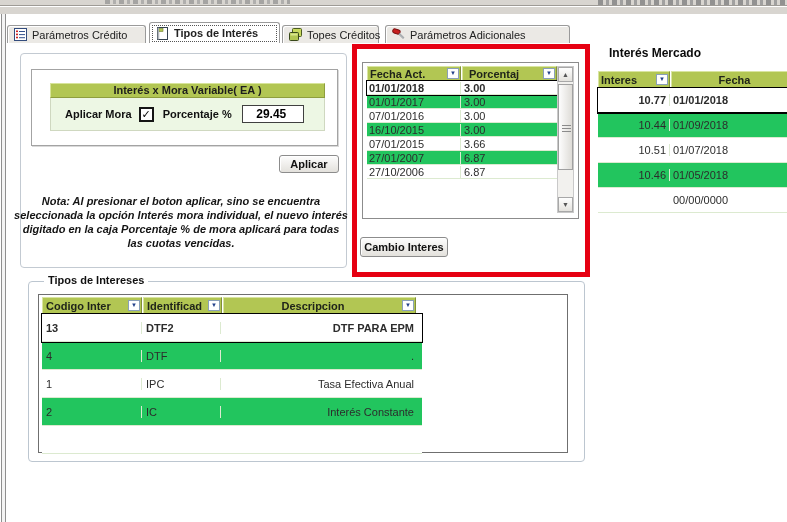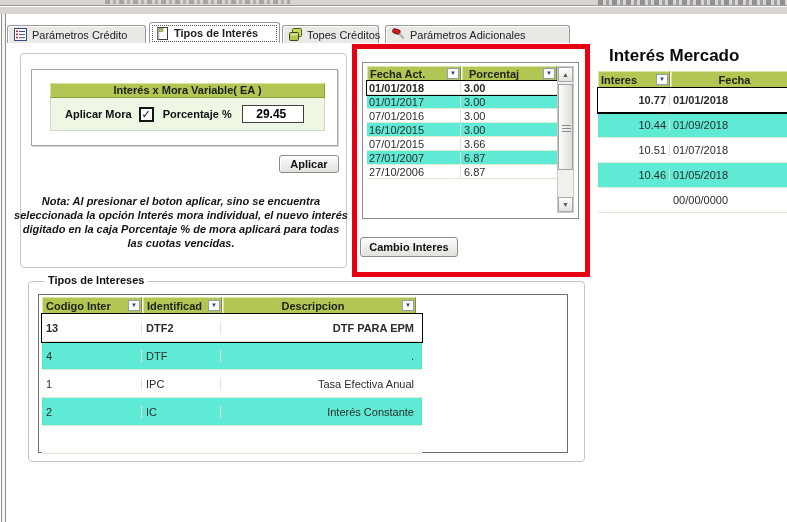--- a/index.html
+++ b/index.html
@@ -52,21 +52,21 @@
   .btn-aplicar { position:absolute; left:279px; top:155px; width:60px; height:18px; }
   .note { position:absolute; left:14px; top:194px; width:334px; font-size:11px; font-weight:bold;
     color:#141414; text-align:center; line-height:14px;font-style:italic; }
 
   
   .hdr-cell { background:#b2c653; border:1px solid #7f8f3a; border-top-color:#d9e5a0; border-left-color:#d9e5a0;
     font-size:11px; font-weight:bold; color:#20251a; display:flex; align-items:center; height:100%; }
   .dd-btn { width:12px; height:11px; background:#fff; border:1px solid #8aa0b8; margin-left:auto; margin-right:1px;
     font-size:6px; line-height:9px; color:#24418b; text-align:center; cursor:pointer; flex:0 0 12px; }
   .cell { font-size:11px; color:#2c2c2c; overflow:hidden; white-space:nowrap; }
-  .row-green { background:#5eead4; }
+  .row-green { background:#22c55e; }
   .row-white { background:#ffffff; }
   .row-selected { outline:1px solid #000; font-weight:bold; color:#000; }
 
   
   .rate-container { position:absolute; left:362px; top:62px; width:217px; height:157px;
     border:1px solid #8c8c8c; background:#fff; }
   .rate-table { position:absolute; left:4px; top:3px; width:190px; }
   .rate-hdr { display:flex; height:15px; gap:1px; }
   .rate-hdr .hdr-cell:nth-child(1){ width:94px; padding-left:2px; justify-content:flex-end; }
   .rate-hdr .hdr-cell:nth-child(1) span:first-child{ margin-right:2px; }
@@ -77,28 +77,28 @@
   .rate-row .cell:nth-child(2){ width:95px; padding-left:3px; }
   .vscroll { position:absolute; right:4px; top:3px; width:17px; height:147px; background:#f2f1ee; border:1px solid #c9c9c9; }
   .scroll-btn { position:absolute; left:0; width:15px; height:15px; background:linear-gradient(#fefefe,#e4e2dd);
     border:1px solid #a8a8a8; font-size:7px; color:#555; text-align:center; line-height:14px; cursor:pointer; }
   .scroll-up { top:0; }
   .scroll-down { bottom:0; }
   .scroll-thumb { position:absolute; left:0; top:17px; width:15px; height:86px;
     background:linear-gradient(90deg,#fdfdfd,#dedcd7); border:1px solid #a0a0a0; cursor:grab; }
   .thumb-grip { position:absolute; left:3px; top:40px; width:9px; height:7px;
     background:repeating-linear-gradient(#8b8b8b 0 1px,transparent 1px 3px); }
-  .btn-cambio { position:absolute; left:360px; top:237px; width:98px; height:20px; }
+  .btn-cambio { position:absolute; left:360px; top:237px; width:88px; height:20px; }
 
   
   .red-box { position:absolute; left:352px; top:44px; width:238px; height:233px;
     border:5px solid #e60012; z-index:50; pointer-events:none; }
 
   
-  .im-title { position:absolute; left:609px; top:46px; font-size:17px; font-weight:bold; color:#0a0a0a; }
+  .im-title { position:absolute; left:609px; top:46px; font-size:12px; font-weight:bold; color:#0a0a0a; }
   .im-table { position:absolute; left:598px; top:71px; width:200px; }
   .im-hdr { display:flex; height:17px; gap:1px; }
   .im-hdr .hdr-cell:nth-child(1){ width:72px; padding-left:2px; justify-content:flex-end; }
   .im-hdr .hdr-cell:nth-child(2){ width:127px; justify-content:center; }
   .im-row { display:flex; height:25px; align-items:center; border-bottom:1px solid #dcead0; }
   .im-row .cell:nth-child(1){ width:72px; text-align:right; padding-right:3px; border-right:1px solid #dcead0; }
   .im-row .cell:nth-child(2){ width:127px; padding-left:3px; }
   .im-row.row-selected { border-bottom-color:#000; }
 
   

